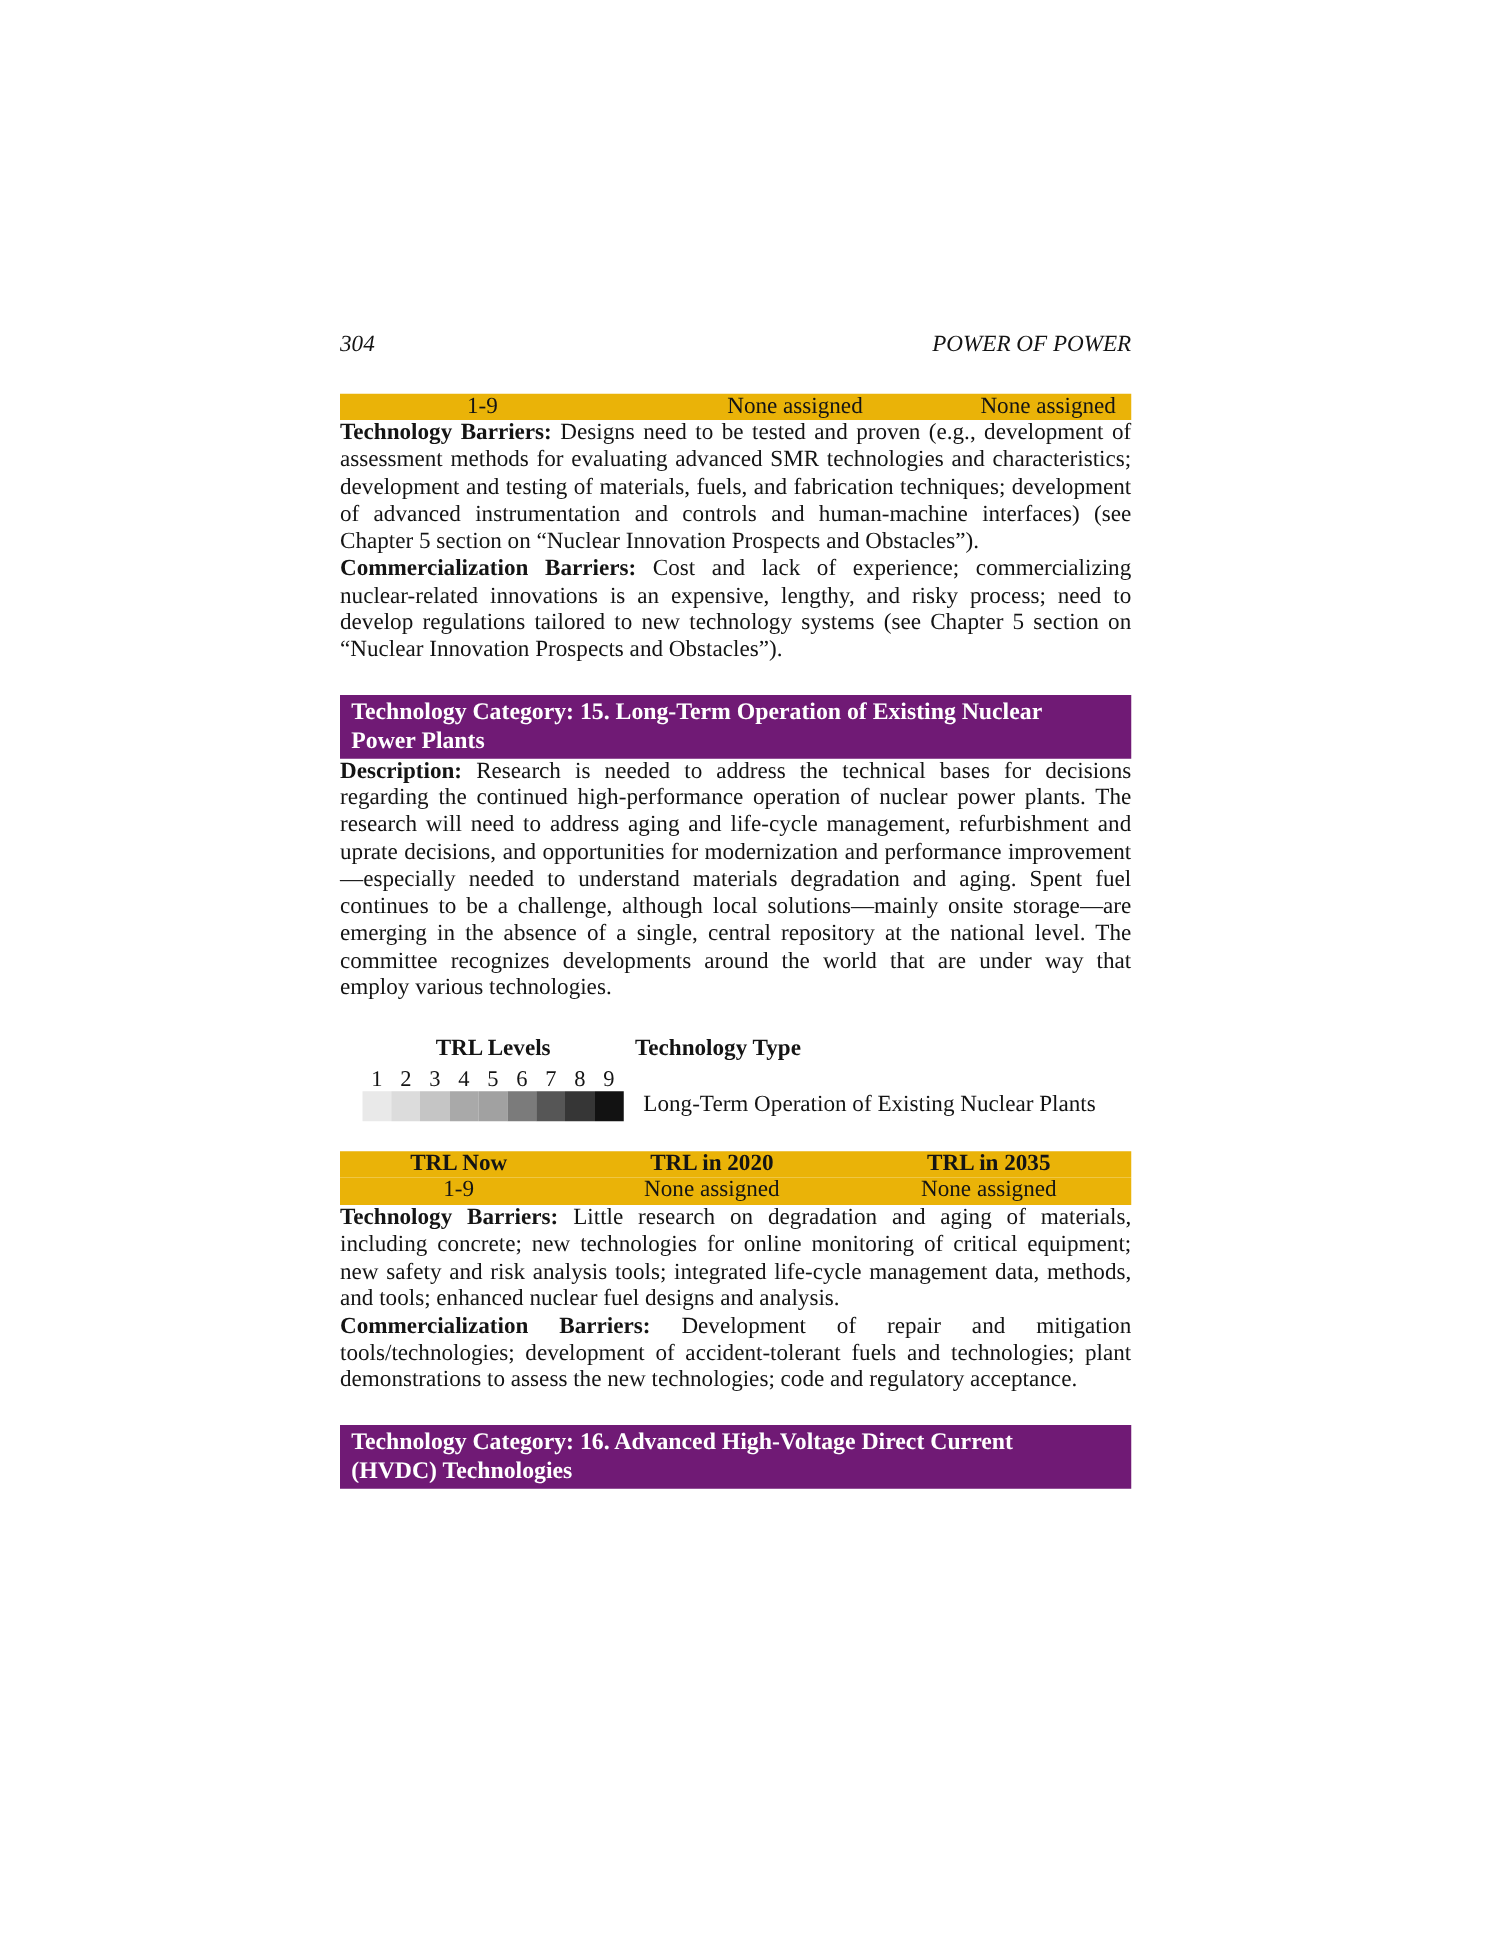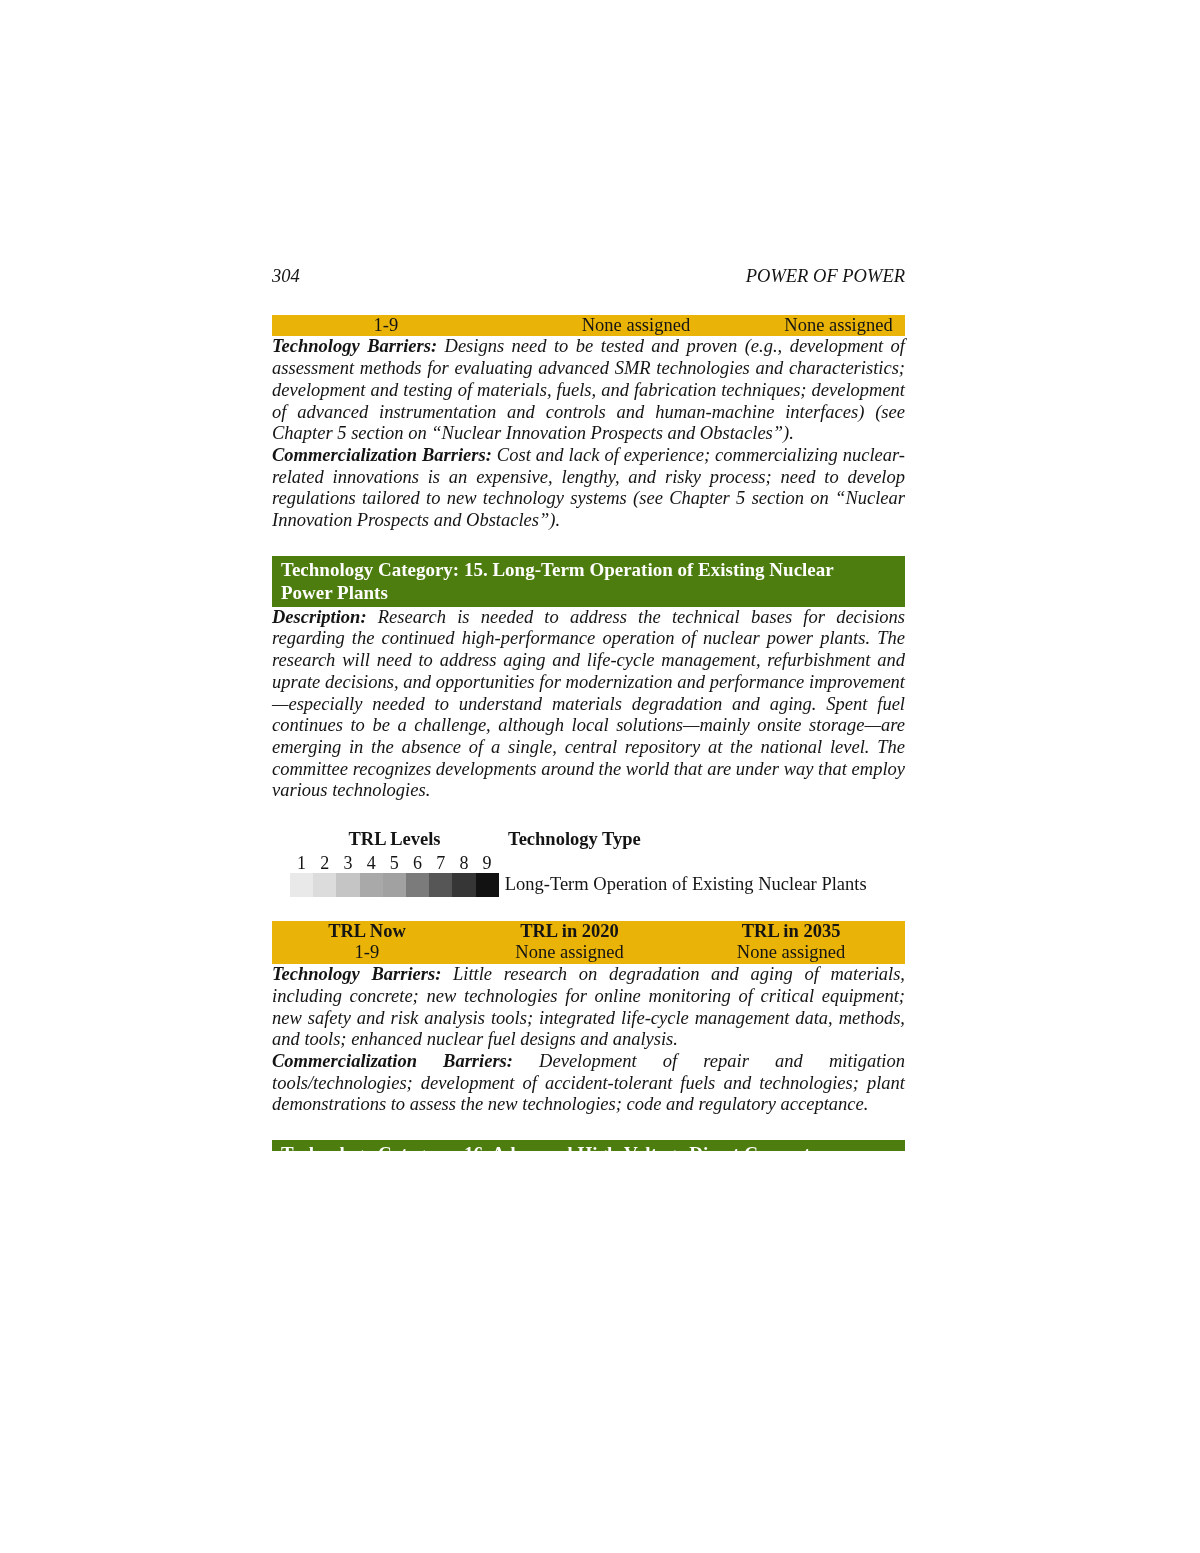--- a/index.html
+++ b/index.html
@@ -4,21 +4,21 @@
 <style>
   * { margin: 0; padding: 0; box-sizing: border-box; }
   html, body { background: #ffffff; }
   body {
     width: 1200px; height: 1553px;
     font-family: "Liberation Serif", serif;
     color: #141414;
   }
   .page {
     position: relative;
-    width: 1200px; height: 1151px;
+    width: 1200px; height: 1553px;
     background: #ffffff;
     overflow: hidden;
   }
   .content {
     position: absolute;
     left: 272px; top: 266px;
     width: 633px;
     font-size: 18.5px;
     line-height: 21.7px;
   }
@@ -33,43 +33,43 @@
   .shade-row .cell { text-align: center; }
   .cont-table .cell.c1 { width: 36%; }
   .cont-table .cell.c2 { width: 43%; }
   .cont-table .cell.c3 { width: 21%; }
   .trl-table .cell.c1 { width: 30%; }
   .trl-table .cell.c2 { width: 34%; }
   .trl-table .cell.c3 { width: 36%; }
   .shade-row .cell.bold { font-weight: bold; }
   .trl-table { margin-top: 24px; }
   
-  .para { text-align: justify; font-style: italic; }
+  .para { text-align: justify; }
   .para .lbl { font-weight: bold; }
   
   .cat-bar {
-    background: #4d7c0f;
+    background: #701a75;
     color: #ffffff;
     font-weight: bold;
     font-size: 19px;
     line-height: 23px;
     padding: 2px 6px 3px 9px;
     margin-top: 24px;
   }
   
   .trl-chart { margin-top: 27px; }
   .trl-head-row { display: flex; font-weight: bold; }
   .trl-levels-heading { width: 227px; padding-left: 18px; text-align: center; }
   .trl-type-heading { margin-left: 9px; }
   .trl-numbers { display: flex; margin-left: 18px; margin-top: 2px; }
   .trl-numbers span { width: 23.2px; text-align: center; font-size: 18px; line-height: 20px; }
   .trl-bar-row { display: flex; align-items: center; }
   .trl-squares { display: flex; margin-left: 18px; }
   .trl-squares .sq { width: 23.2px; height: 24px; }
-  .trl-type-value { margin-left: 6px; }
+  .trl-type-value { margin-left: 16px; }
   
   .para.force-justify { text-align: justify; text-align-last: justify; }
 </style>
 </head>
 <body>
 
 <div class="page">
   <div class="content">
 
     <div class="running-header">

